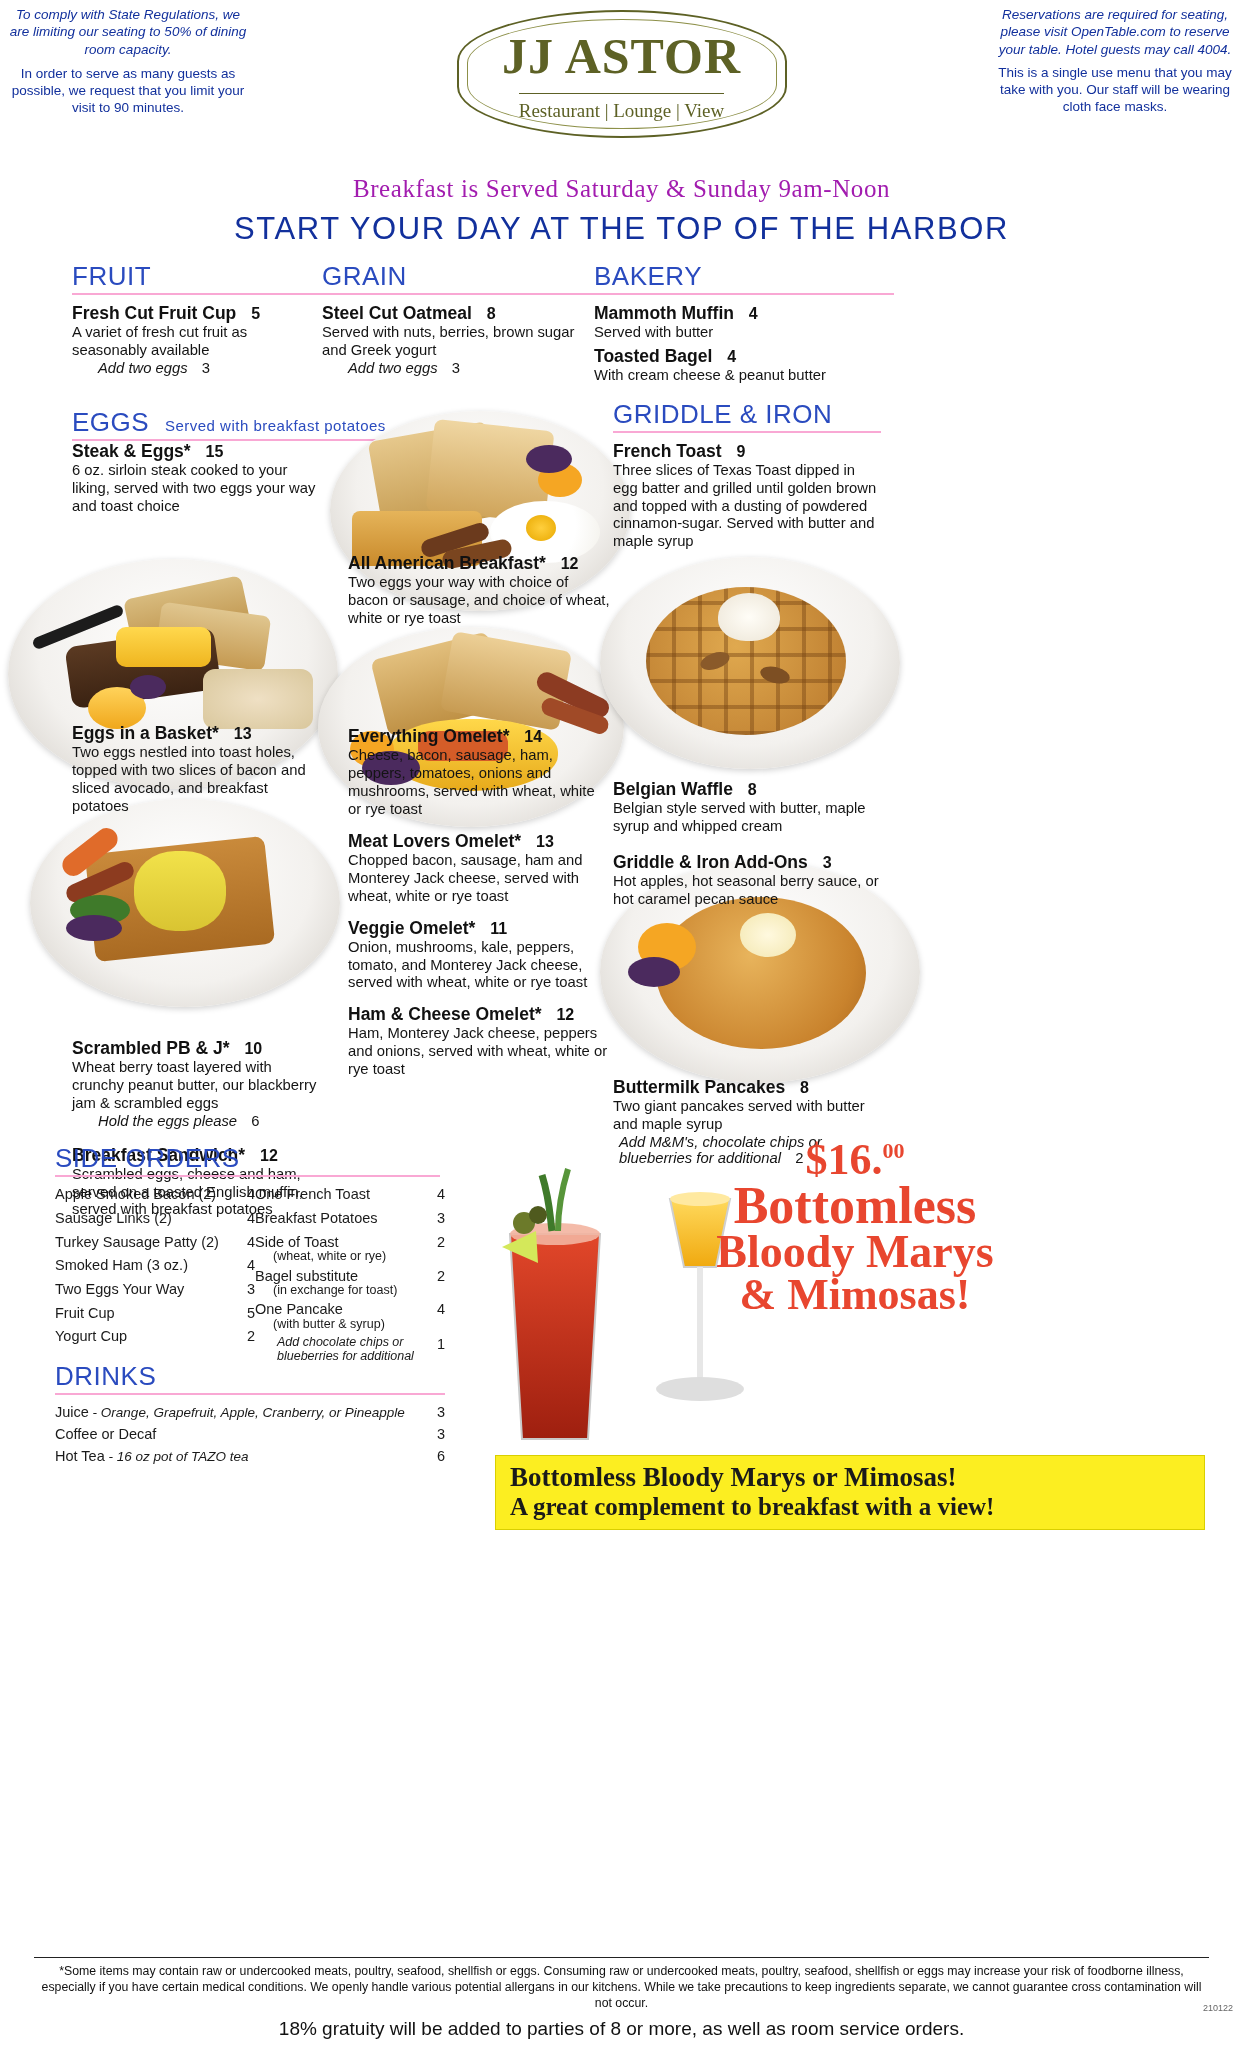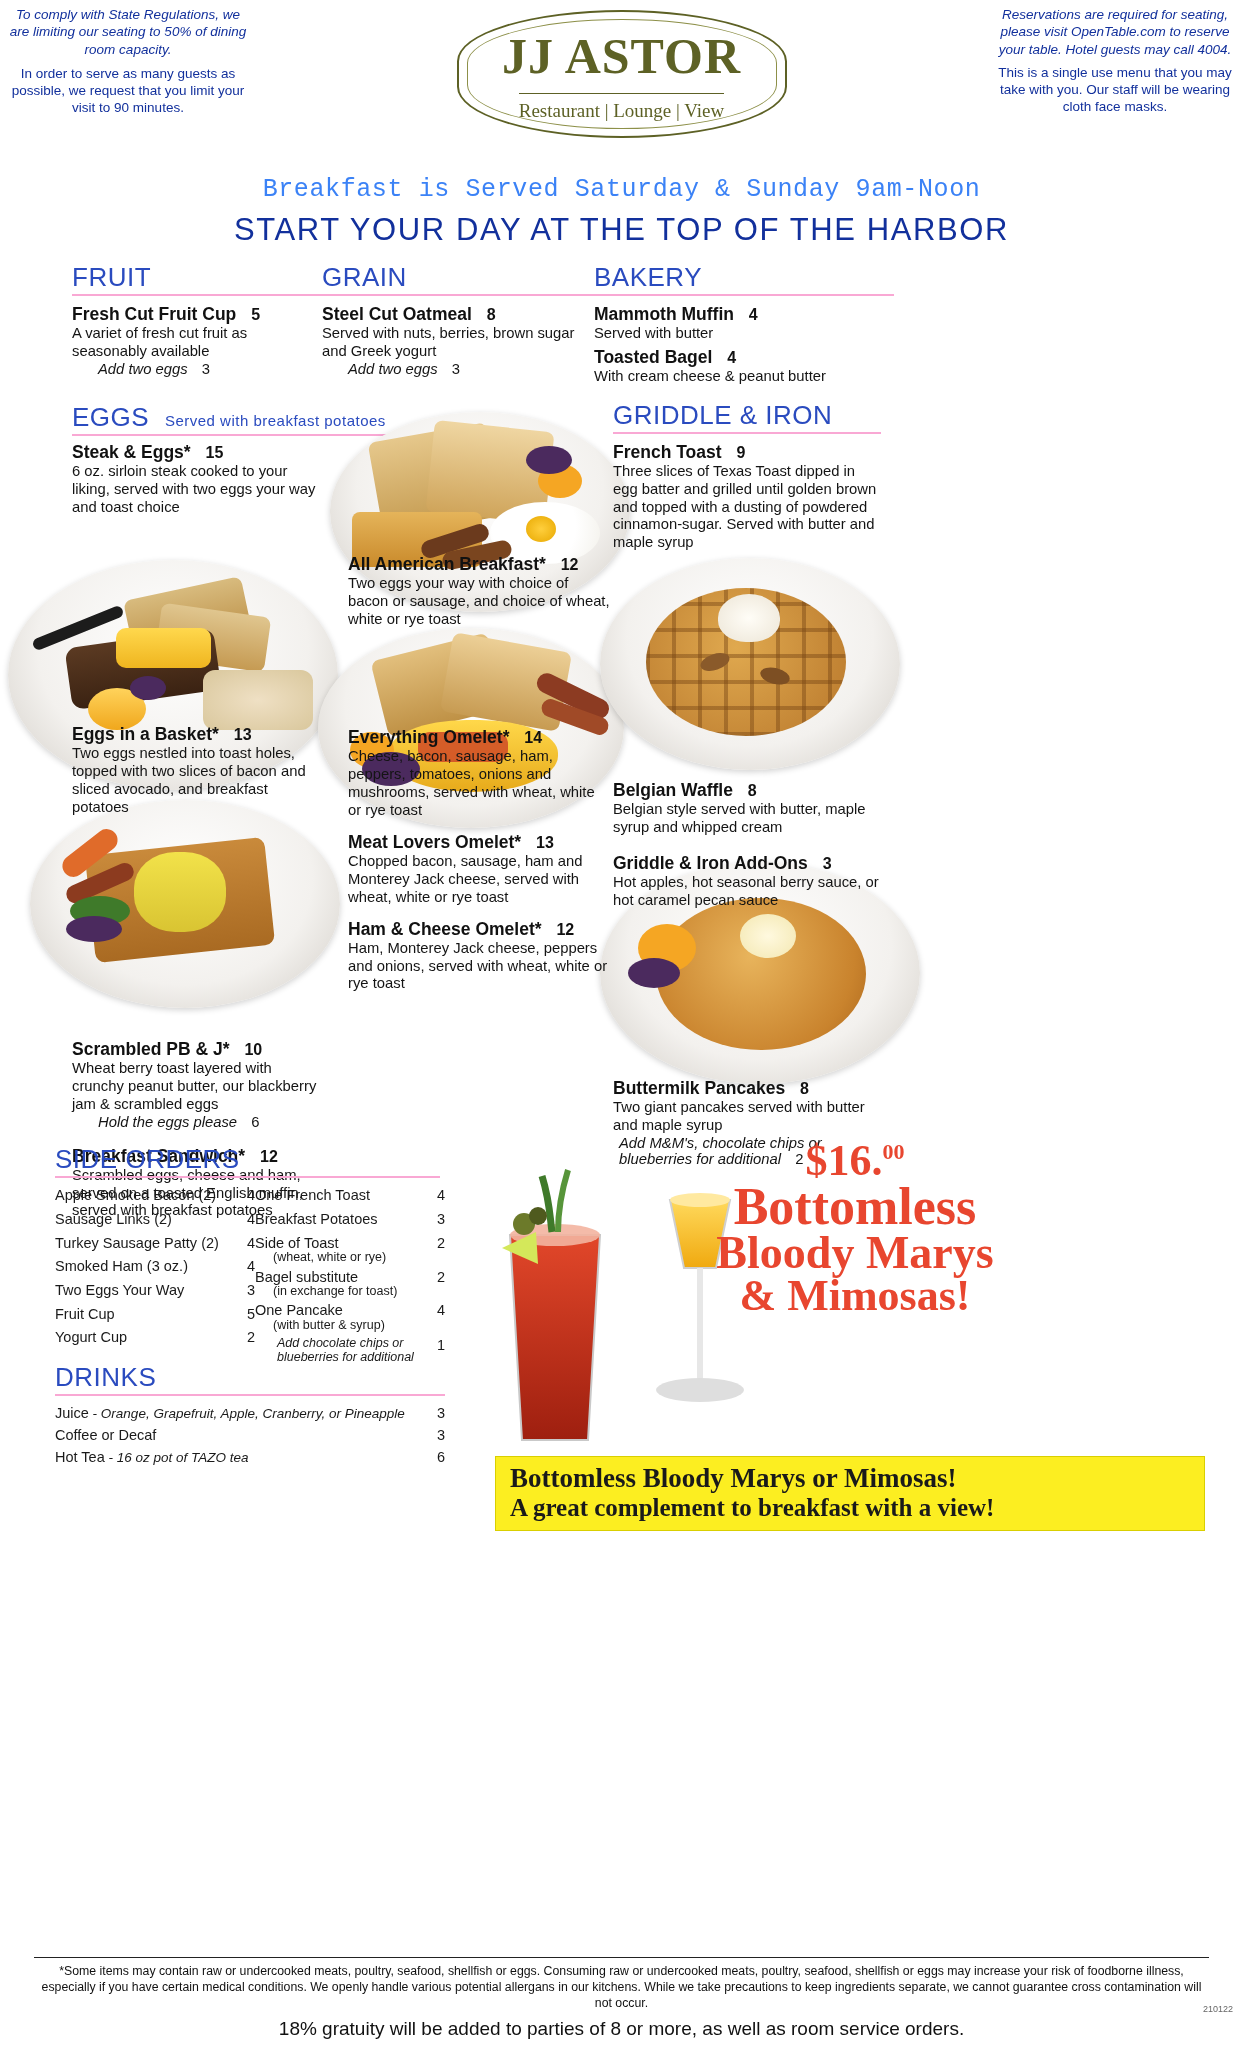--- a/index.html
+++ b/index.html
@@ -42,22 +42,22 @@
     font-size:50px; letter-spacing:1px; color:#5d6125; line-height:1;
     margin-top:4px;
   }
   .logo-sub {
     font-family:"Liberation Serif", serif; font-size:19px; color:#5d6125;
     margin-top:12px; padding-top:6px; border-top:1.5px solid #5d6125;
   }
 
   
   .served {
-    text-align:center; font-family:Liberation Mono, monospace;
-    font-size:25px; letter-spacing:0.6px; color:#3b82f6;
+    text-align:center; font-family:Liberation Serif, serif;
+    font-size:25px; letter-spacing:0.6px; color:#a21caf;
     margin-top:10px;
   }
   .start {
     text-align:center; font-size:31px; font-weight:normal;
     letter-spacing:1.6px; color:#12309c; margin-top:8px;
   }
 
   
   .sec-head {
     font-size:26px; color:#2a4bbf; letter-spacing:0.5px;
@@ -76,21 +76,21 @@
   .item-add .price { font-style:normal; margin-left:10px; }
 
   
   .row3 { display:flex; margin-top:14px; padding:0 0 0 72px; }
   .col-fruit { width:250px; }
   .col-grain { width:272px; }
   .col-bakery { width:300px; }
 
   
   .mid { position:relative; margin-top:14px; height:740px; }
-  .eggs-head { position:absolute; left:72px; top:2px; width:500px; }
+  .eggs-head { position:absolute; left:72px; top:8px; width:500px; }
   .griddle-head { position:absolute; left:613px; top:0; width:268px; }
 
   .leftcol { position:absolute; left:72px; top:34px; width:252px; }
   .centercol { position:absolute; left:348px; top:146px; width:262px; }
   .rightcol { position:absolute; left:613px; top:34px; width:268px; }
 
   
   .bottom { position:relative; margin-top:4px; height:360px; }
   .side-head { position:absolute; left:55px; top:0; width:385px; }
   .sides { position:absolute; left:55px; top:40px; width:390px; display:flex; }
@@ -356,20 +356,27 @@
       </div>
 
       <div class="item" style="margin-top:12px">
         <div class="item-title">
           <span>Meat Lovers Omelet*</span>
           <span class="price">13</span>
         </div>
         <div class="item-desc">Chopped bacon, sausage, ham and Monterey Jack cheese, served with wheat, white or rye toast</div>
       </div>
 
+      <div class="item" style="margin-top:12px">
+        <div class="item-title">
+          <span>Veggie Omelet*</span>
+          <span class="price">11</span>
+        </div>
+        <div class="item-desc">Onion, mushrooms, kale, peppers, tomato, and Monterey Jack cheese, served with wheat, white or rye toast</div>
+      </div>
 
       <div class="item" style="margin-top:12px">
         <div class="item-title">
           <span>Ham &amp; Cheese Omelet*</span>
           <span class="price">12</span>
         </div>
         <div class="item-desc">Ham, Monterey Jack cheese, peppers and onions, served with wheat, white or rye toast</div>
       </div>
     </div>
 

